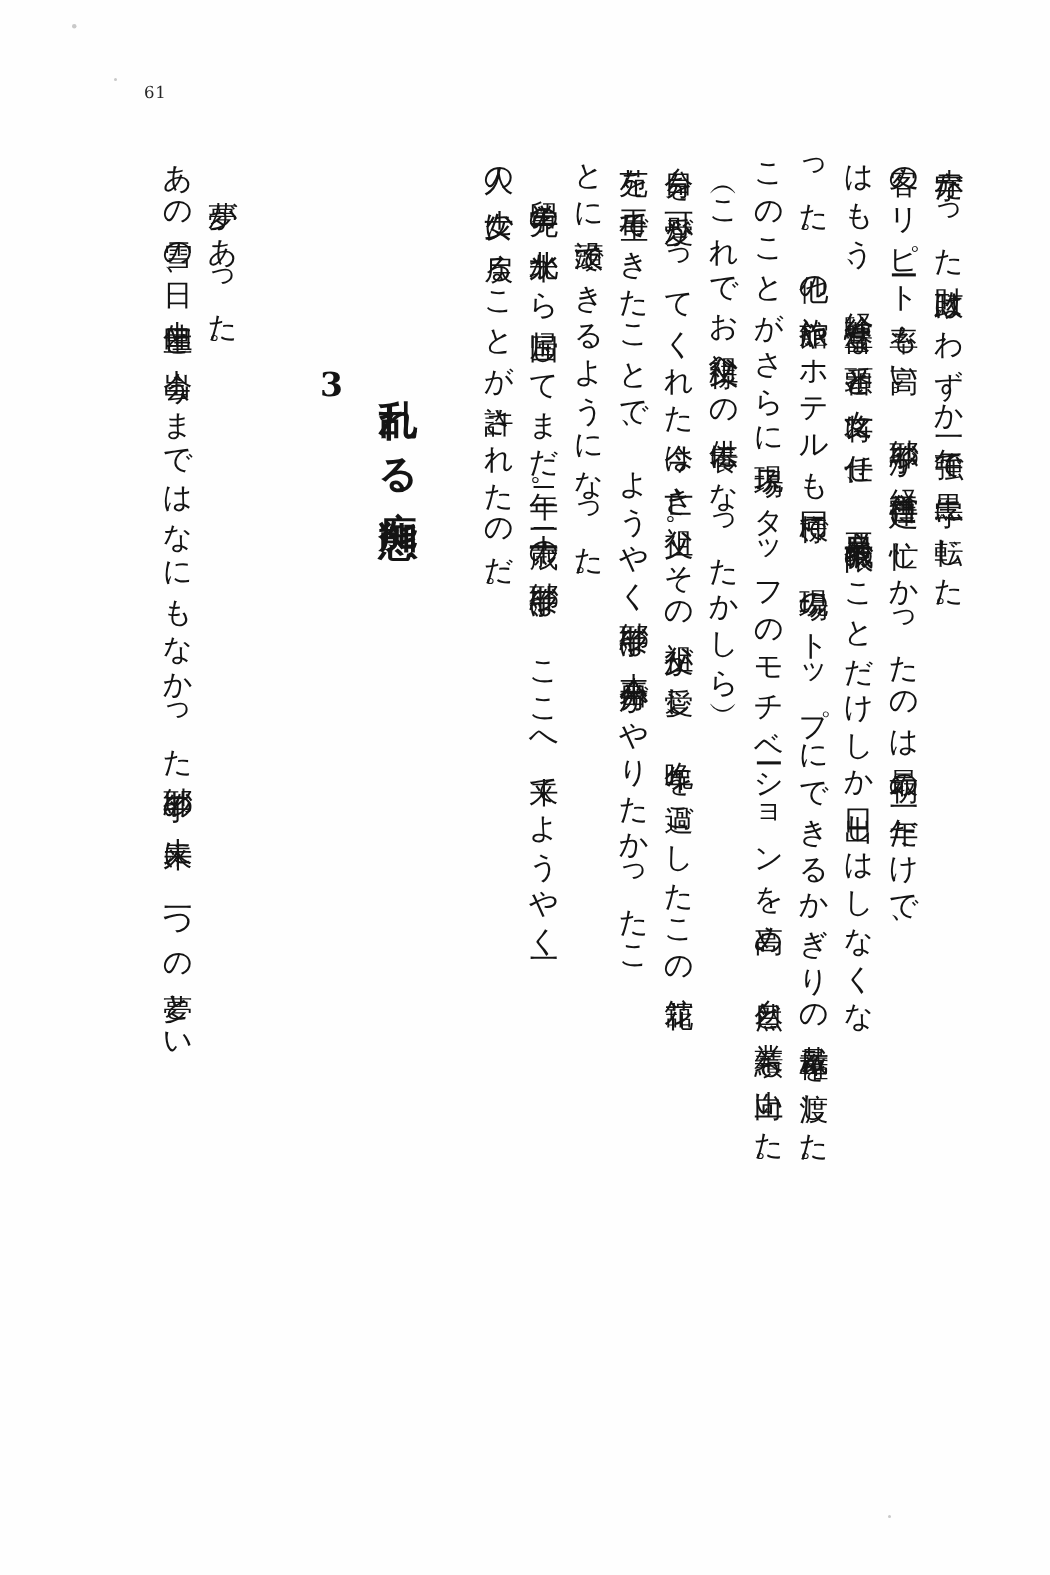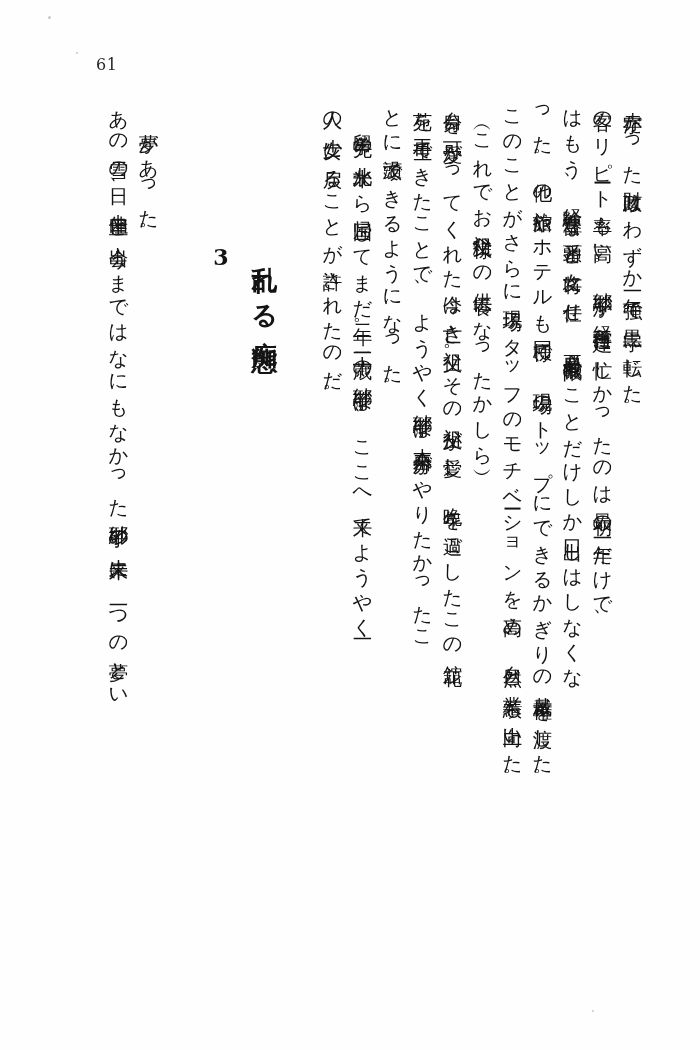--- a/index.html
+++ b/index.html
@@ -20,21 +20,21 @@
     width: 700px;
     height: 1050px;
     background: #fefefe;
   }
 
   
   .page-number {
     position: absolute;
     top: 55px;
     left: 96px;
-    font-size: 16px;
+    font-size: 11px;
     font-family: "DejaVu Serif", "Liberation Serif", serif;
     color: #262626;
     letter-spacing: 0.5px;
   }
 
   
   .text-block {
     position: absolute;
     top: 96px;
     right: 58px;

